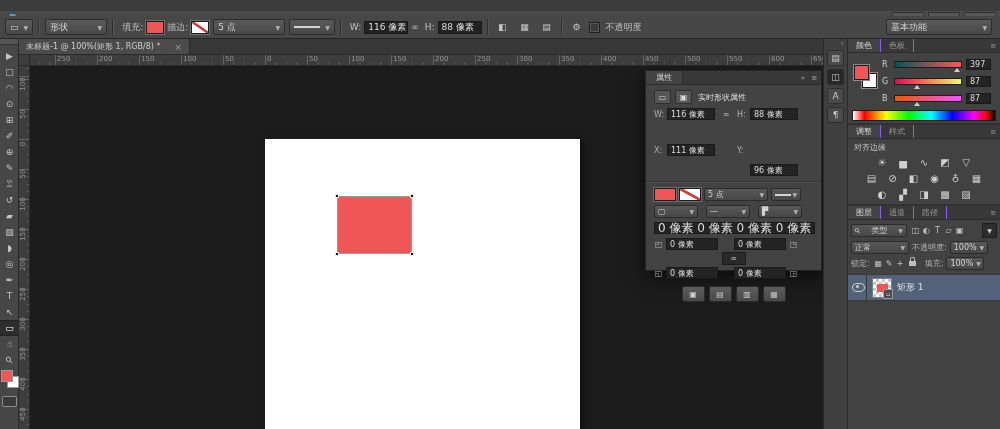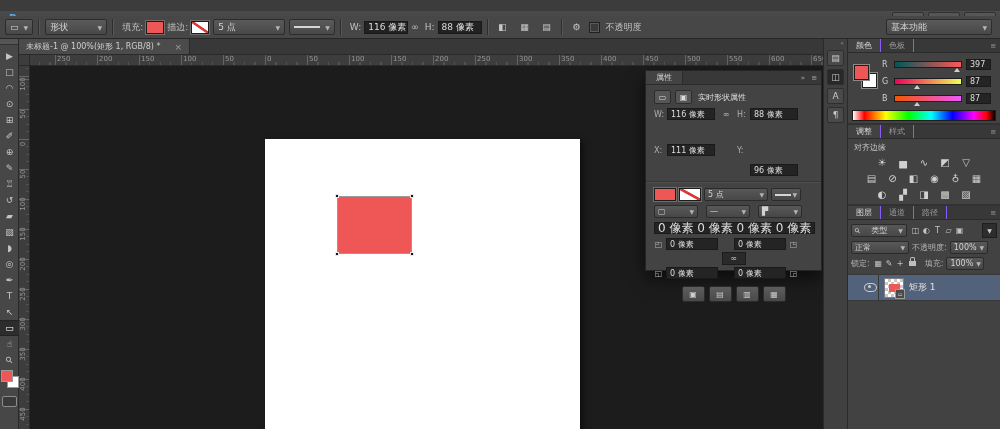--- a/index.html
+++ b/index.html
@@ -137,21 +137,21 @@
   .adj{width:13px;text-align:center;line-height:13px;}
   
   .lp-row{display:flex;align-items:center;gap:3px;margin:3px 3px 0;font-size:8px;}
   .lp-dd{background:linear-gradient(#585858,#474747);border:1px solid #2b2b2b;border-radius:2px;height:13px;
          display:flex;align-items:center;padding:0 3px;gap:3px;color:#d2d2d2;box-sizing:border-box;}
   .lp-icon{width:11px;text-align:center;font-size:8px;color:#c4c4c4;}
   .lp-funnel{margin-left:auto;width:13px;height:13px;background:#2d2d2d;border:1px solid #1e1e1e;
              display:flex;align-items:center;justify-content:center;font-size:6px;color:#cfcfcf;}
   .lp-label{color:#b2b2b2;white-space:nowrap;}
   .layers-list{margin-top:4px;border-top:1px solid #383838;}
-  .layer-row{display:flex;align-items:center;height:25px;border-bottom:1px solid #383838;padding:0 0 0 15px;gap:5px;font-size:9px;color:#e0e0e0;}
+  .layer-row{display:flex;align-items:center;height:25px;border-bottom:1px solid #383838;padding:0 0 0 3px;gap:5px;font-size:9px;color:#e0e0e0;}
   .layer-row.selected{background:#52627b;}
   .eye{position:relative;width:11px;height:7px;border:1px solid #cdcdcd;border-radius:50% / 60%;flex:none;}
   .eye::after{content:'';position:absolute;left:3px;top:1px;width:3px;height:3px;background:#cdcdcd;border-radius:50%;}
   .eye-cell{width:15px;height:100%;display:flex;align-items:center;justify-content:center;border-right:1px solid #383838;flex:none;}
   .thumb{position:relative;width:20px;height:20px;border:1px solid #7d7d7d;box-sizing:border-box;flex:none;}
   .thumb.checker{background-color:#fff;background-image:
       linear-gradient(45deg,#c8c8c8 25%,transparent 25%,transparent 75%,#c8c8c8 75%),
       linear-gradient(45deg,#c8c8c8 25%,transparent 25%,transparent 75%,#c8c8c8 75%);
       background-size:6px 6px;background-position:0 0,3px 3px;}
   .thumb-shape{position:absolute;left:4px;top:5px;width:11px;height:8px;}

